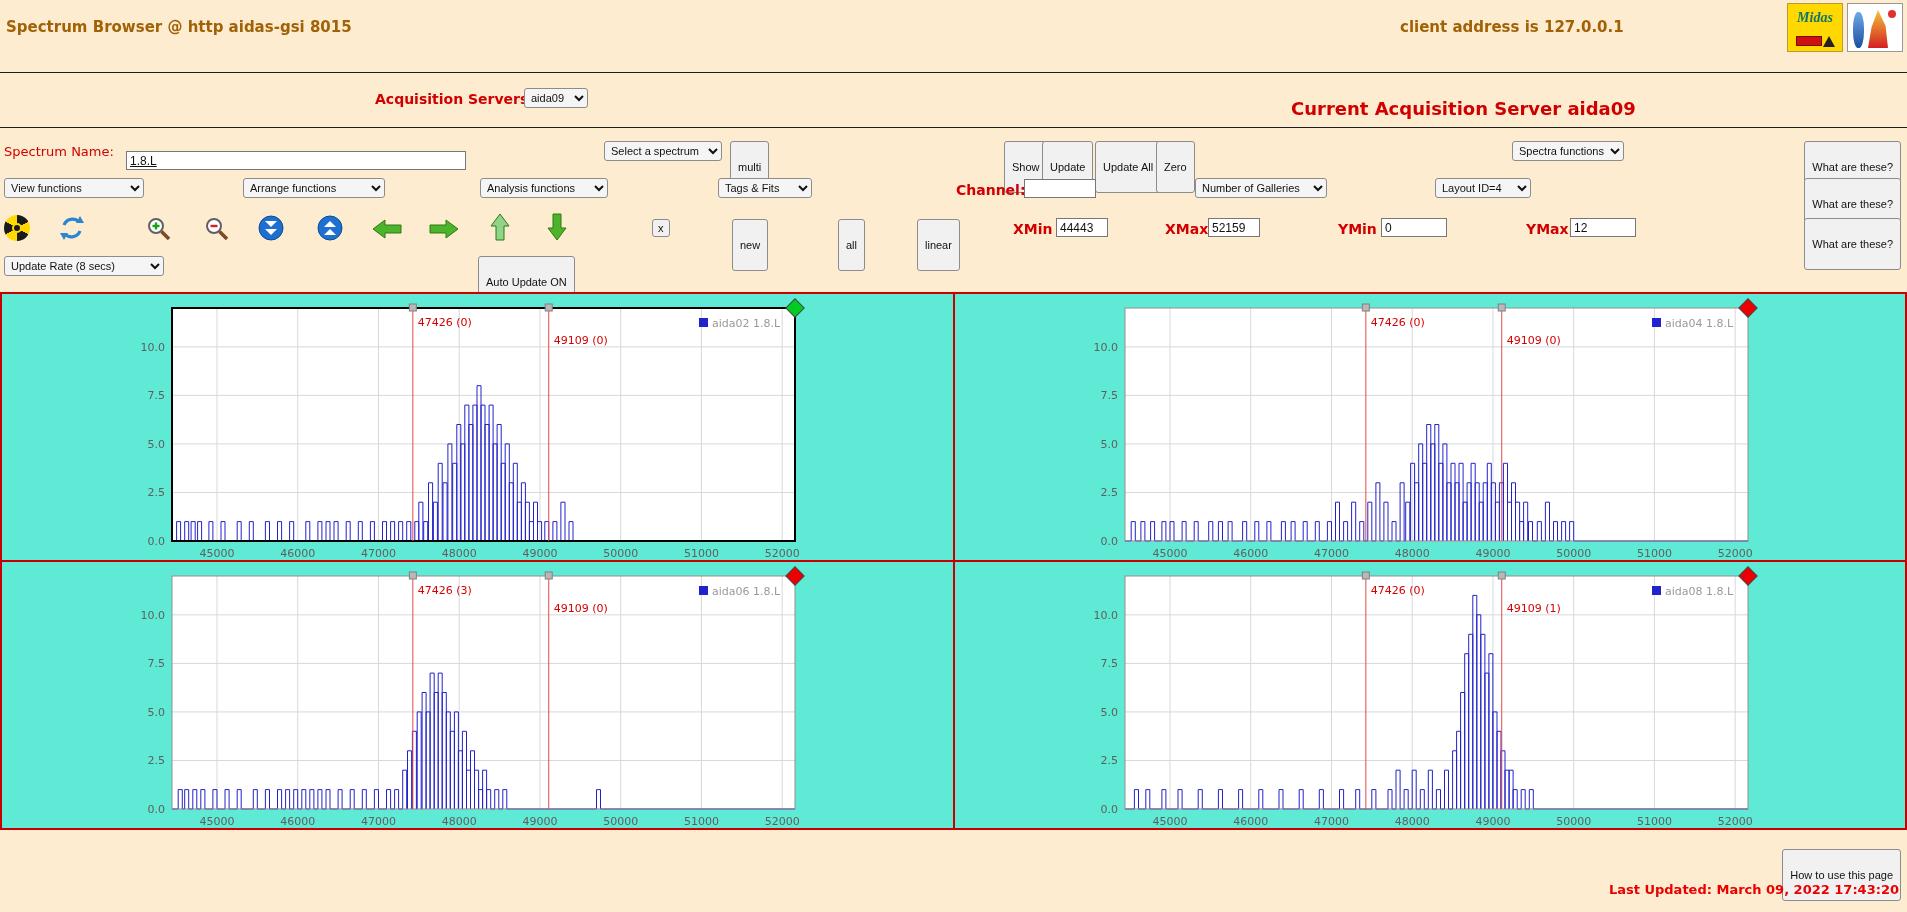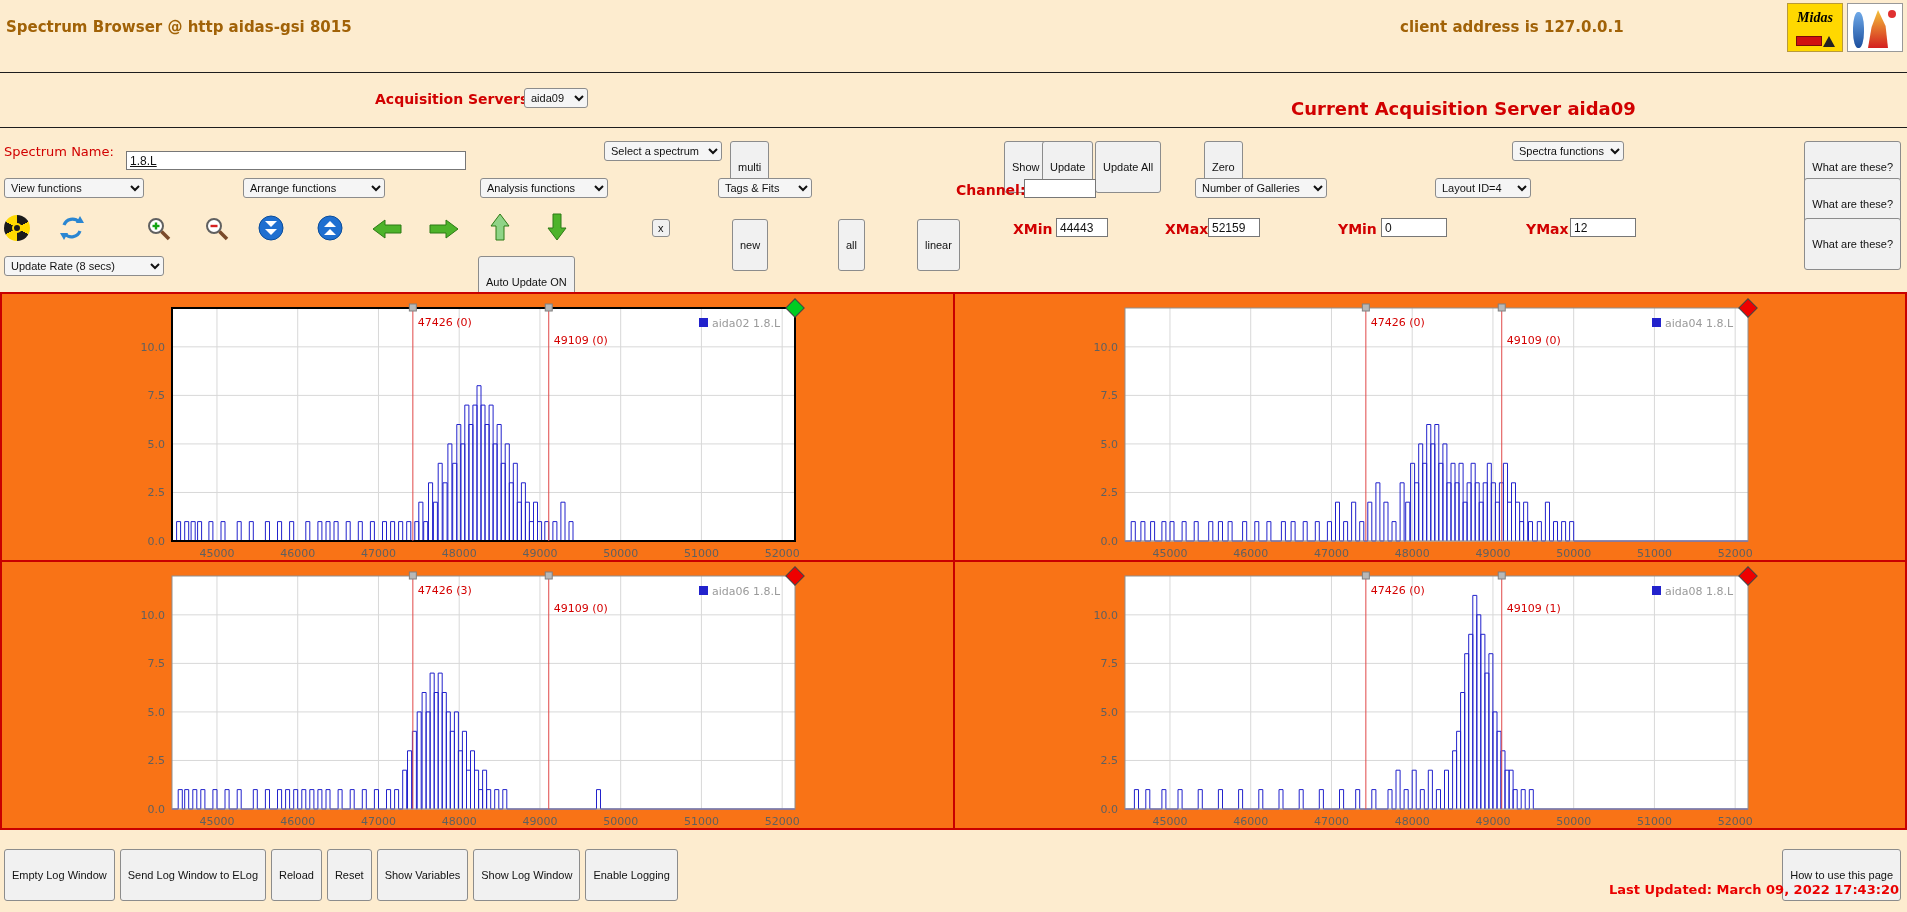--- a/index.html
+++ b/index.html
@@ -31,37 +31,37 @@
   .topbar{top:0;height:73px;border-bottom:1px solid #1d1d1d;}
   .acqrow{top:74px;height:54px;border-bottom:1px solid #1d1d1d;}
   .specrow{top:138px;height:38px;}
   .funcrow{top:176px;height:34px;}
   .iconrow{top:210px;height:44px;}
   .updrow{top:254px;height:38px;}
   .footrow{top:848px;height:26px;}
   .btngroup{display:flex;gap:5px;}
   
   .logo-midas{right:64px;top:3px;width:56px;height:49px;background:#ffd800;border:1px solid #b99a3a;text-align:center;}
-  .logo-midas .mtext{display:block;margin-top:6px;font:italic bold 14px "Liberation Serif",serif;color:#000000;}
+  .logo-midas .mtext{display:block;margin-top:6px;font:italic bold 14px "Liberation Serif",serif;color:#0f766e;}
   .midas-deco{position:absolute;left:8px;bottom:5px;width:26px;height:10px;background:#d01010;border:1px solid #7a0a0a;}
   .midas-deco2{position:absolute;right:7px;bottom:4px;width:0;height:0;border-left:6px solid transparent;border-right:6px solid transparent;border-bottom:11px solid #222;}
   .logo-partner{right:4px;top:3px;width:56px;height:49px;background:#fff;border:1px solid #999;overflow:hidden;}
   .lp-blue{position:absolute;left:5px;top:8px;width:11px;height:36px;border-radius:45%;background:linear-gradient(#6ea9e8,#1c4f9e);}
   .lp-flame{position:absolute;left:20px;top:6px;width:20px;height:38px;background:linear-gradient(#f3c23a,#d42020);clip-path:polygon(50% 0,88% 42%,100% 100%,0 100%,18% 45%);}
   .lp-dot{position:absolute;right:6px;top:6px;width:8px;height:8px;border-radius:50%;background:#e03030;}
   
   .icon{display:inline-block;position:absolute;cursor:pointer;}
   .rad{width:26px;height:26px;border-radius:50%;
     background:conic-gradient(#1a1a1a 0 60deg,#ffd900 60deg 120deg,#1a1a1a 120deg 180deg,#ffd900 180deg 240deg,#1a1a1a 240deg 300deg,#ffd900 300deg 360deg);}
   .radcore{position:absolute;left:8px;top:8px;width:10px;height:10px;border-radius:50%;background:#1a1a1a;border:2px solid #ffd900;}
   
   .gallery{position:absolute;left:0;top:292px;width:1907px;height:538px;
     display:grid;grid-template-columns:951px 1fr;grid-template-rows:266px 266px;
     gap:2px;background:#c80000;border:2px solid #c80000;}
-  .panel{background:#f97316;position:relative;}
+  .panel{background:#5eead4;position:relative;}
   .chart-wrap{position:absolute;left:115px;top:2px;width:690px;height:262px;}
   svg text{font-family:"DejaVu Sans",sans-serif;}
   .lastupd{color:#ea0000;font-size:13px;font-weight:bold;white-space:nowrap;}
 </style>
 </head>
 <body>
 
 <div class="row topbar">
   <span class="abs title-text" style="left:6px;top:18px">Spectrum Browser @ http aidas-gsi 8015</span>
   <span class="abs title-text" style="left:1400px;top:18px">client address is 127.0.0.1</span>
@@ -88,21 +88,21 @@
 <div class="row specrow">
   <span class="abs rlabel" style="left:4px;top:6px">Spectrum Name:</span>
   <input type="text" class="abs" style="left: 126px; top: 13px; width: 340px; text-decoration: underline;" value="1.8.L">
   <select class="abs" style="left:604px;top:3px;width:118px">
     <option>Select a spectrum</option>
   </select>
   <button class="abs" style="left:730px;top:3px">multi</button>
   <button class="abs" style="left:1004px;top:3px">Show</button>
   <button class="abs" style="left:1042px;top:3px">Update</button>
   <button class="abs" style="left:1095px;top:3px">Update All</button>
-  <button class="abs" style="left:1204px;top:3px">Zero</button>
+  <button class="abs" style="left:1156px;top:3px">Zero</button>
   <select class="abs" style="left:1512px;top:3px;width:112px">
     <option>Spectra functions</option>
   </select>
   <button class="abs" style="right:6px;top:3px">What are these?</button>
 </div>
 
 <div class="row funcrow">
   <select class="abs" style="left:4px;top:2px;width:140px">
     <option>View functions</option>
   </select>
@@ -374,24 +374,15 @@
           <text x="584.4208138932089" y="261" fill="#606060" font-size="11" text-anchor="middle">51000</text>
           <text x="665.1621306376361" y="261" fill="#606060" font-size="11" text-anchor="middle">52000</text>
           <rect x="582" y="22" width="9" height="9" fill="#2222cc"></rect>
           <text x="595" y="31" fill="#9a9a9a" font-size="11">aida08 1.8.L</text>
           <rect x="671.5" y="5.5" width="13" height="13" fill="#ee0000" stroke="#444444" stroke-width="1" transform="rotate(45 678 12)"></rect>
         </svg></div>
   </div>
 </div>
 
 <div class="row footrow">
-  <div class="btngroup abs" style="left:4px;top:1px">
-    <button>Empty Log Window</button>
-    <button>Send Log Window to ELog</button>
-    <button>Reload</button>
-    <button>Reset</button>
-    <button>Show Variables</button>
-    <button>Show Log Window</button>
-    <button>Enable Logging</button>
-  </div>
   <button class="abs" style="right:6px;top:1px">How to use this page</button>
 </div>
 <span class="abs lastupd" style="right:8px;top:882px">Last Updated: March 09, 2022 17:43:20</span>
 
 </body></html>

